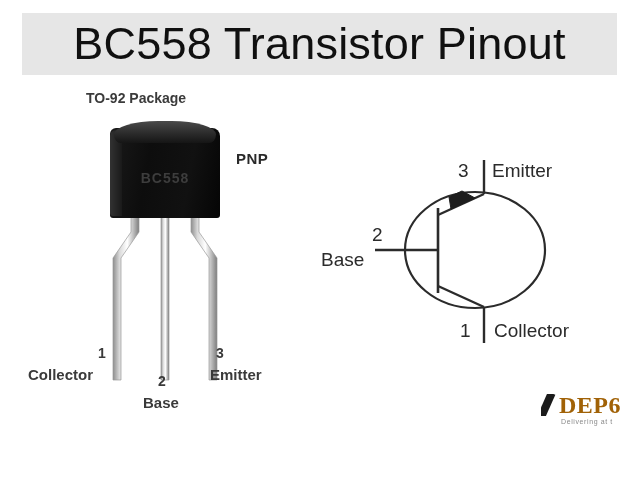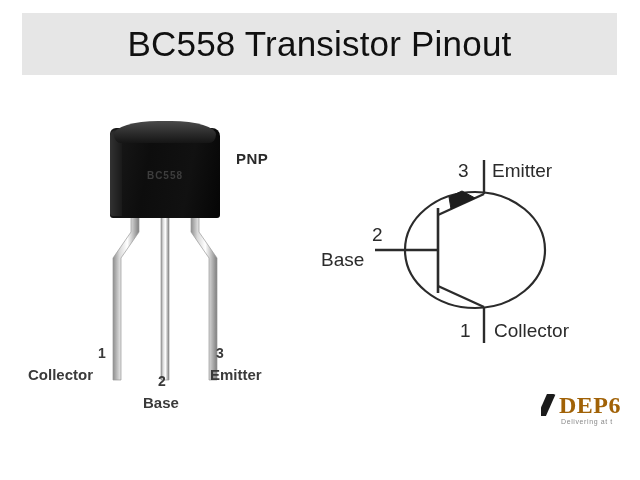--- a/index.html
+++ b/index.html
@@ -21,21 +21,21 @@
     left: 22px;
     top: 13px;
     width: 595px;
     height: 62px;
     background: #e6e6e6;
     display: flex;
     align-items: center;
     justify-content: center;
   }
   #title-text {
-    font-size: 35px;
+    font-size: 45px;
     font-weight: 400;
     color: #101010;
     letter-spacing: 0.2px;
     white-space: nowrap;
   }
 
   
   #package-group {
     position: absolute;
     left: 0;
@@ -96,21 +96,21 @@
     height: 86px;
     background: linear-gradient(90deg, #323232 0%, #1a1a1a 100%);
     border-radius: 6px 0 0 3px;
   }
   #pkg-marking {
     position: absolute;
     left: 0;
     top: 52px;
     width: 110px;
     text-align: center;
-    font-size: 10px;
+    font-size: 14px;
     font-weight: bold;
     letter-spacing: 1px;
     color: #3d3d3d;
   }
 
   
   #legs-svg {
     position: absolute;
     left: 0;
     top: 0;
@@ -226,20 +226,21 @@
 </style>
 </head>
 <body>
 
 <div id="title-banner">
   <div id="title-text">BC558 Transistor Pinout</div>
 </div>
 
 <div id="package-group">
 
+  <div id="to92-caption">TO-92 Package</div>
   <div id="pnp-label">PNP</div>
 
   <svg id="legs-svg" viewBox="0 0 320 480">
     <defs>
       <linearGradient id="legGrad" x1="0" y1="0" x2="1" y2="0">
         <stop offset="0%" stop-color="#8e8e8e"></stop>
         <stop offset="25%" stop-color="#d9d9d9"></stop>
         <stop offset="55%" stop-color="#ffffff"></stop>
         <stop offset="80%" stop-color="#b8b8b8"></stop>
         <stop offset="100%" stop-color="#7d7d7d"></stop>

